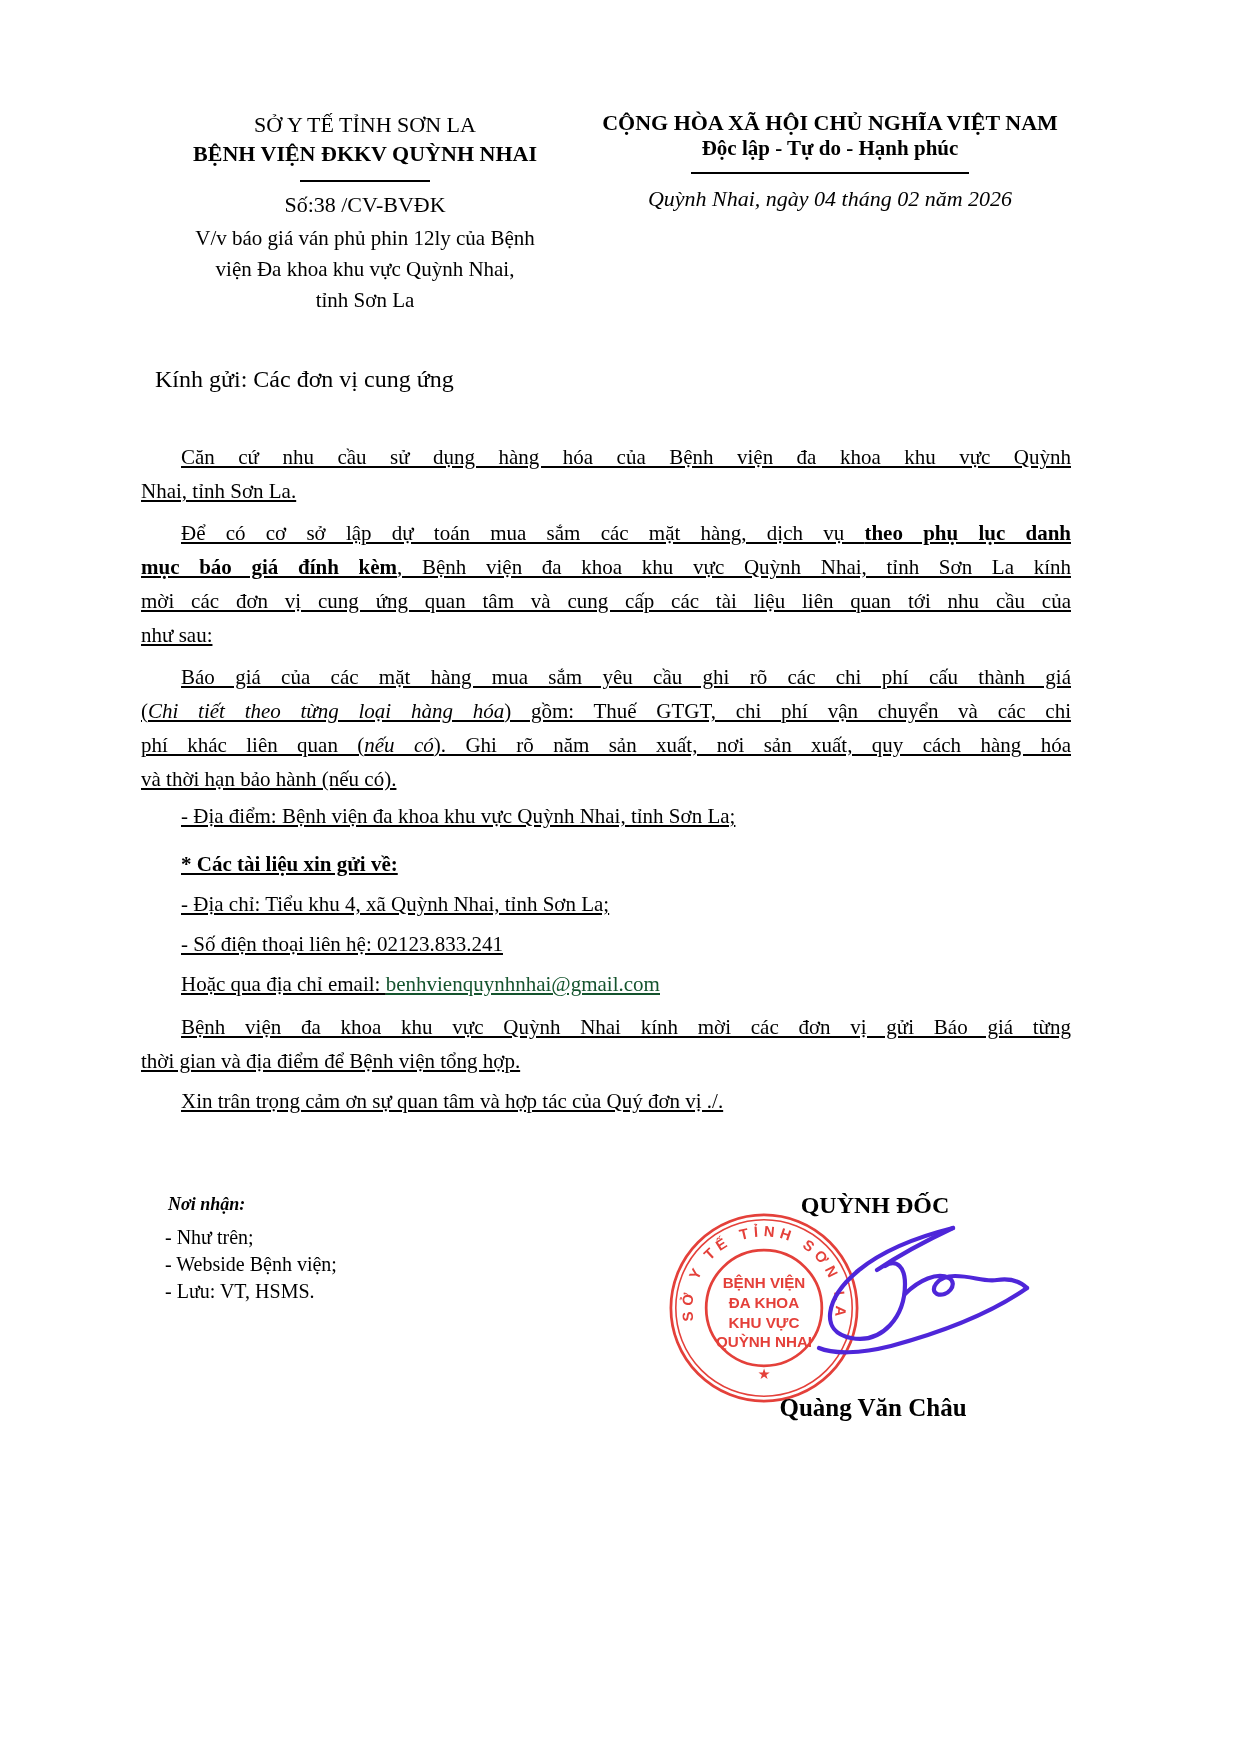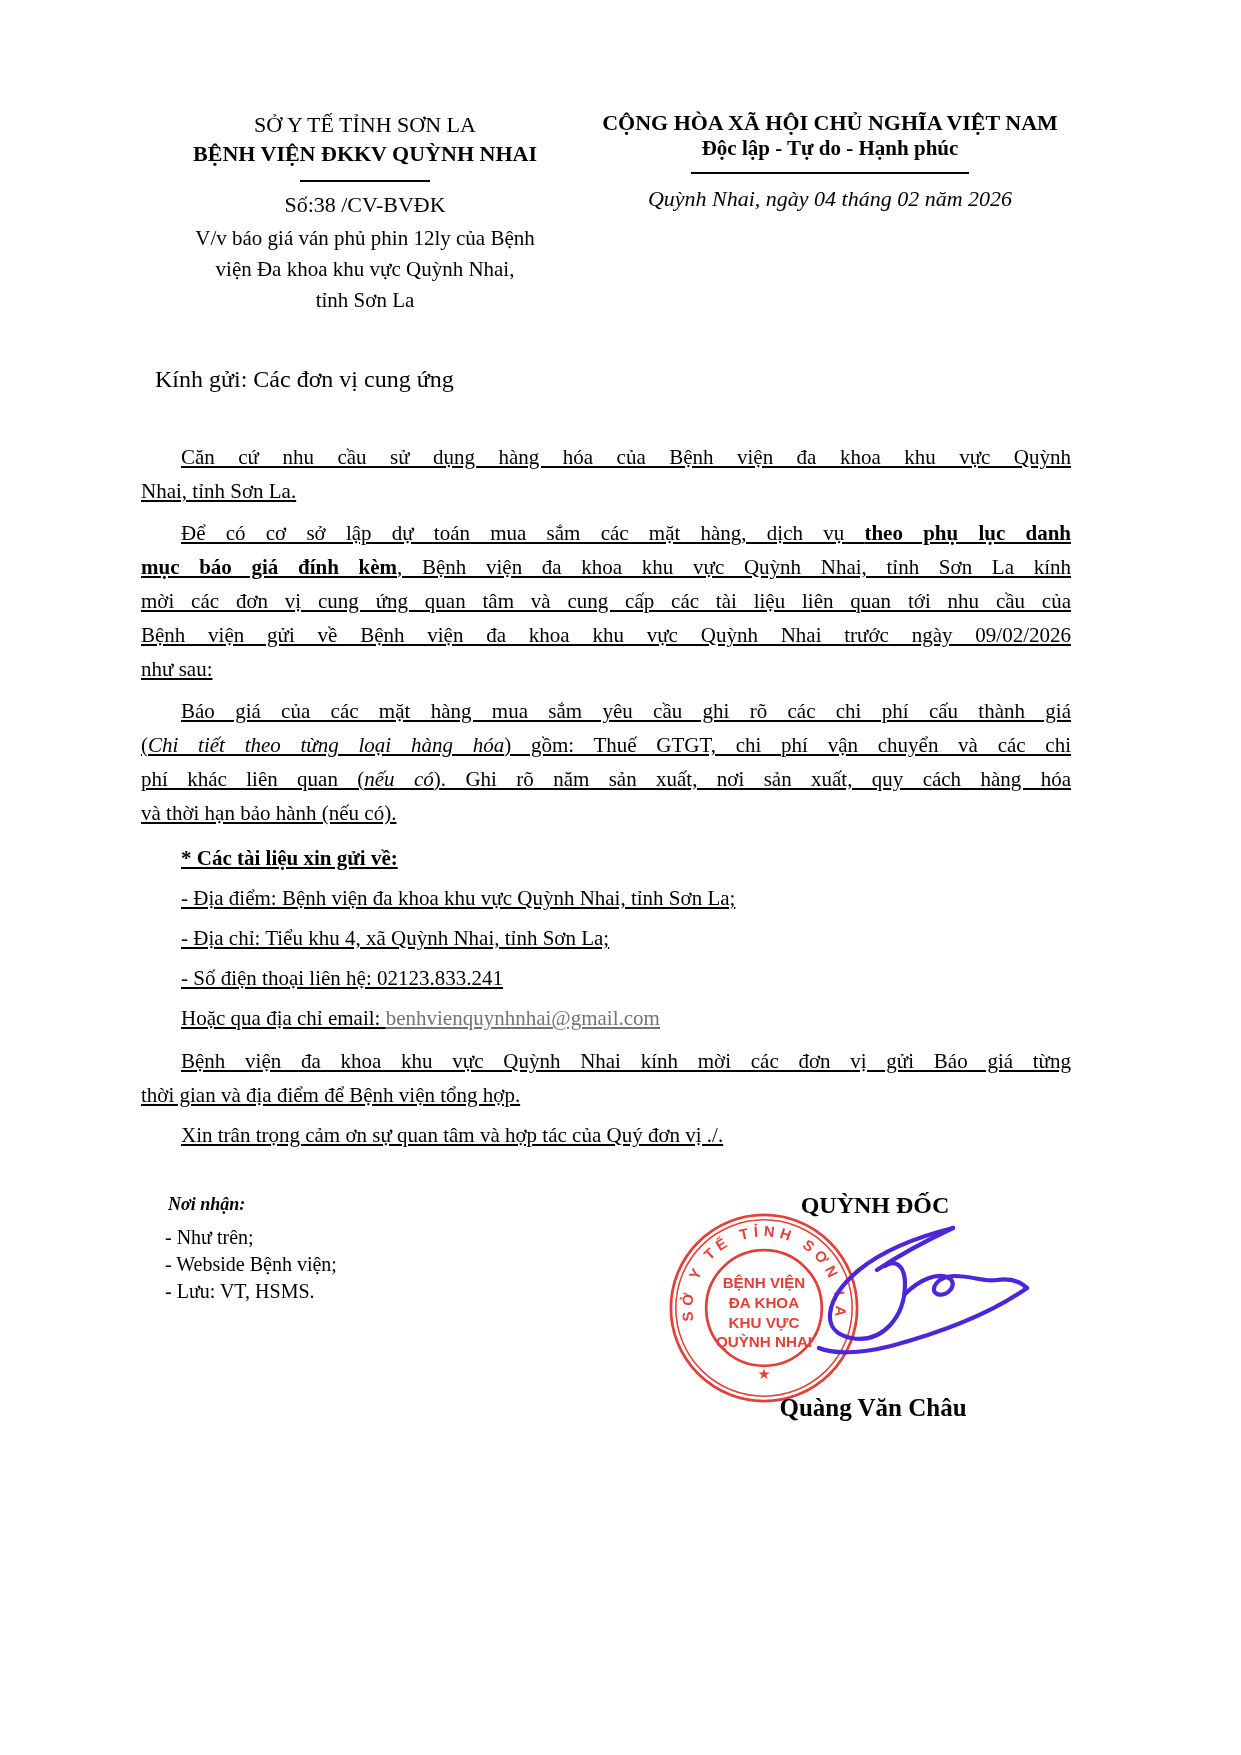--- a/index.html
+++ b/index.html
@@ -22,21 +22,21 @@
   
   .salutation{position:absolute;top:366px;left:155px;width:930px;text-align:left;font-size:24px;}
   .body-col{position:absolute;top:440px;left:141px;width:930px;font-size:21px;text-decoration:underline;}
   .line{line-height:34px;}
   .docline{line-height:40px;}
   .just{text-align:justify;text-align-last:justify;}
   .indent{text-indent:40px;}
   .mt8{margin-top:8px;}
   .mt6{margin-top:6px;}
   .docs-header{font-weight:bold;margin-top:8px;}
-  .email{color:#737373;text-decoration:underline;}
+  .email{color:#14532d;text-decoration:underline;}
   
   .recipients-title{position:absolute;left:168px;top:1194px;font-size:18px;font-weight:bold;font-style:italic;}
   .recipients{position:absolute;left:165px;top:1224px;font-size:20px;line-height:27px;}
   .signer-title{position:absolute;left:745px;top:1192px;width:260px;text-align:center;font-size:24px;font-weight:bold;}
   .stamp{position:absolute;left:666px;top:1210px;width:196px;height:196px;}
   .stamp svg{width:100%;height:100%;}
   .signature{position:absolute;left:782px;top:1218px;width:252px;height:150px;}
   .signature svg{width:100%;height:100%;}
   .signer-name{position:absolute;left:723px;top:1394px;width:300px;text-align:center;font-size:25px;font-weight:bold;}
   .stamp-text{font-family:"Liberation Sans",sans-serif;}
@@ -71,33 +71,32 @@
 
     <div>
       <div class="line just indent"><span>Căn cứ nhu cầu sử dụng hàng hóa của Bệnh viện đa khoa khu vực Quỳnh</span></div>
       <div class="line"><span>Nhai, tỉnh Sơn La.</span></div>
     </div>
 
     <div class="mt8">
       <div class="line just indent"><span>Để có cơ sở lập dự toán mua sắm các mặt hàng, dịch vụ </span><b>theo phụ lục danh</b></div>
       <div class="line just"><b>mục báo giá đính kèm</b><span>, Bệnh viện đa khoa khu vực Quỳnh Nhai, tỉnh Sơn La kính</span></div>
       <div class="line just"><span>mời các đơn vị cung ứng quan tâm và cung cấp các tài liệu liên quan tới nhu cầu của</span></div>
-      <div class="line just"><span>Bệnh viện gửi về Bệnh viện đa khoa khu vực Quỳnh Nhai trước ngày 09/02/2026</span></div>
       <div class="line"><span>như sau:</span></div>
     </div>
 
     <div class="mt8">
       <div class="line just indent"><span>Báo giá của các mặt hàng mua sắm yêu cầu ghi rõ các chi phí cấu thành giá</span></div>
       <div class="line just"><span>(</span><i>Chi tiết theo từng loại hàng hóa</i><span>) gồm: Thuế GTGT, chi phí vận chuyển và các chi</span></div>
       <div class="line just"><span>phí khác liên quan (</span><i>nếu có</i><span>). Ghi rõ năm sản xuất, nơi sản xuất, quy cách hàng hóa</span></div>
       <div class="line"><span>và thời hạn bảo hành (nếu có).</span></div>
     </div>
 
+    <div class="docline indent">- Địa điểm: Bệnh viện đa khoa khu vực Quỳnh Nhai, tỉnh Sơn La;</div>
     <div class="docline docs-header indent">* Các tài liệu xin gửi về:</div>
-    <div class="docline indent">- Địa điểm: Bệnh viện đa khoa khu vực Quỳnh Nhai, tỉnh Sơn La;</div>
     <div class="docline indent">- Địa chỉ: Tiểu khu 4, xã Quỳnh Nhai, tỉnh Sơn La;</div>
     <div class="docline indent">- Số điện thoại liên hệ: 02123.833.241</div>
     <div class="docline indent"><span>Hoặc qua địa chỉ email: </span><a href="#" class="email">benhvienquynhnhai@gmail.com</a></div>
 
     <div class="mt6">
       <div class="line just indent"><span>Bệnh viện đa khoa khu vực Quỳnh Nhai kính mời các đơn vị gửi Báo giá từng</span></div>
       <div class="line"><span>thời gian và địa điểm để Bệnh viện tổng hợp.</span></div>
     </div>
     <div class="line indent mt6">Xin trân trọng cảm ơn sự quan tâm và hợp tác của Quý đơn vị ./.</div>
   </div>

